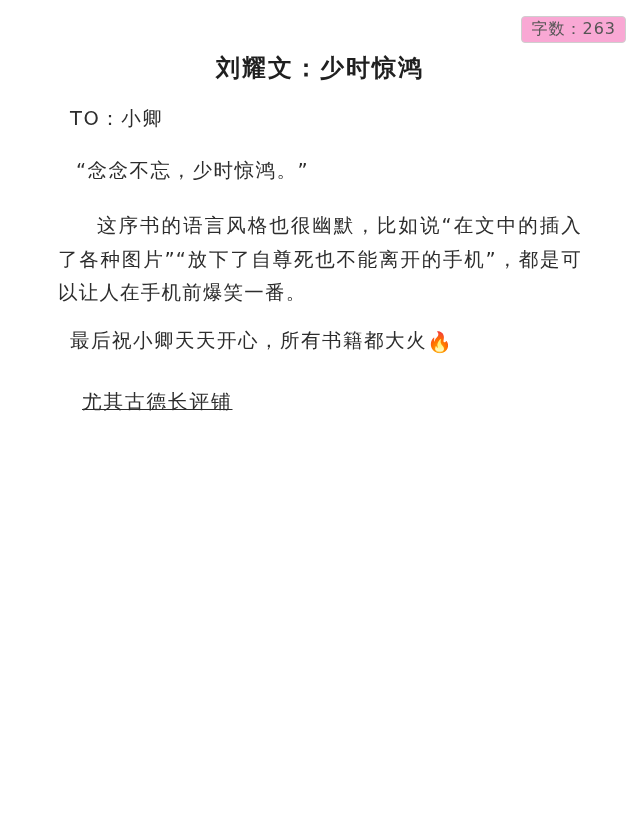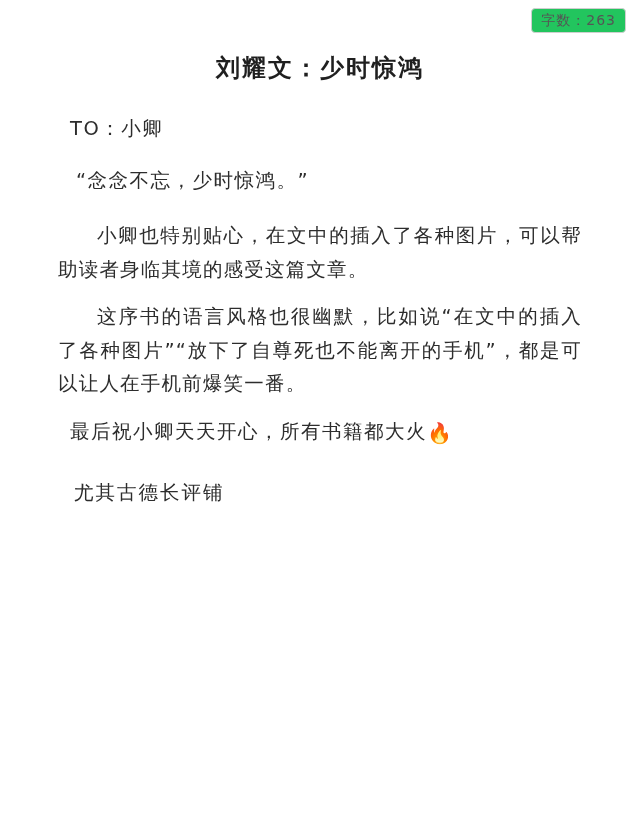--- a/index.html
+++ b/index.html
@@ -17,45 +17,45 @@
   }
   .page {
     position: relative;
     width: 640px;
     height: 818px;
     box-sizing: border-box;
   }
   
   .word-count {
     position: absolute;
-    top: 8px;
+    top: 16px;
     right: 14px;
     border: 1px solid #cfcfcf;
     border-radius: 4px;
     padding: 4px 9px 5px 9px;
-    font-size: 14px;
+    font-size: 16px;
     letter-spacing: 1px;
     color: #555;
-    background: #22c55e;
+    background: #f9a8d4;
     line-height: 1;
   }
   .title {
     position: absolute;
     top: 52px;
     left: 0;
     width: 640px;
     text-align: center;
     font-size: 24px;
     letter-spacing: 2px;
     font-weight: 600;
     color: #1f1f1f;
   }
   .body-area {
     position: absolute;
-    top: 112px;
+    top: 102px;
     left: 58px;
     width: 524px;
   }
   .para {
     font-size: 19.5px;
     line-height: 1.72;
     letter-spacing: 1.2px;
     color: #2d2d2d;
     margin: 0 0 14px 0;
     text-align: justify;
@@ -74,23 +74,24 @@
     margin-left: 18px;
     margin-bottom: 22px;
     letter-spacing: 1.5px;
   }
   .para.last-line {
     margin-left: 12px;
     margin-top: 11px;
     letter-spacing: 1.5px;
   }
   .para.sign-line {
-    margin-left: 16px;
+    margin-left: 24px;
     margin-top: 26px;
     letter-spacing: 2px;
+    text-decoration: underline;
   }
   .fire {
     font-size: 20px;
     vertical-align: -2px;
   }
 </style>
 </head>
 <body>
 
 <div class="page">
@@ -99,21 +100,20 @@
 
   <div class="title">刘耀文：少时惊鸿</div>
 
   <div class="body-area">
 
     <p class="para to-line">TO：小卿</p>
 
     <p class="para quote-line">“念念不忘，少时惊鸿。”</p>
 
 
-    <p class="para indent">小卿也特别贴心，在文中的插入了各种图片，可以帮助读者身临其境的感受这篇文章。</p>
 
     <p class="para indent">这序书的语言风格也很幽默，比如说“在文中的插入了各种图片”“放下了自尊死也不能离开的手机”，都是可以让人在手机前爆笑一番。</p>
 
     <p class="para last-line"><span>最后祝小卿天天开心，所有书籍都大火</span><span class="fire">🔥</span></p>
 
     <p class="para sign-line">尤其古德长评铺</p>
 
   </div>
 </div>
 

